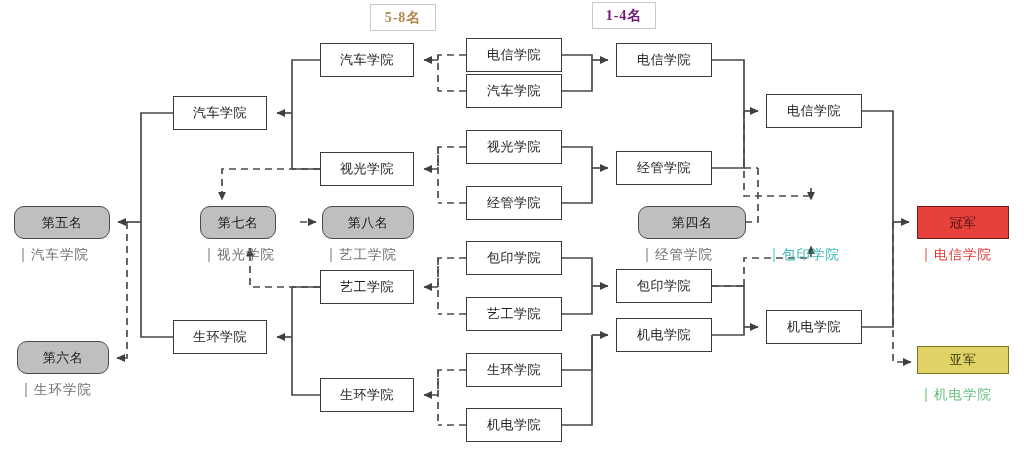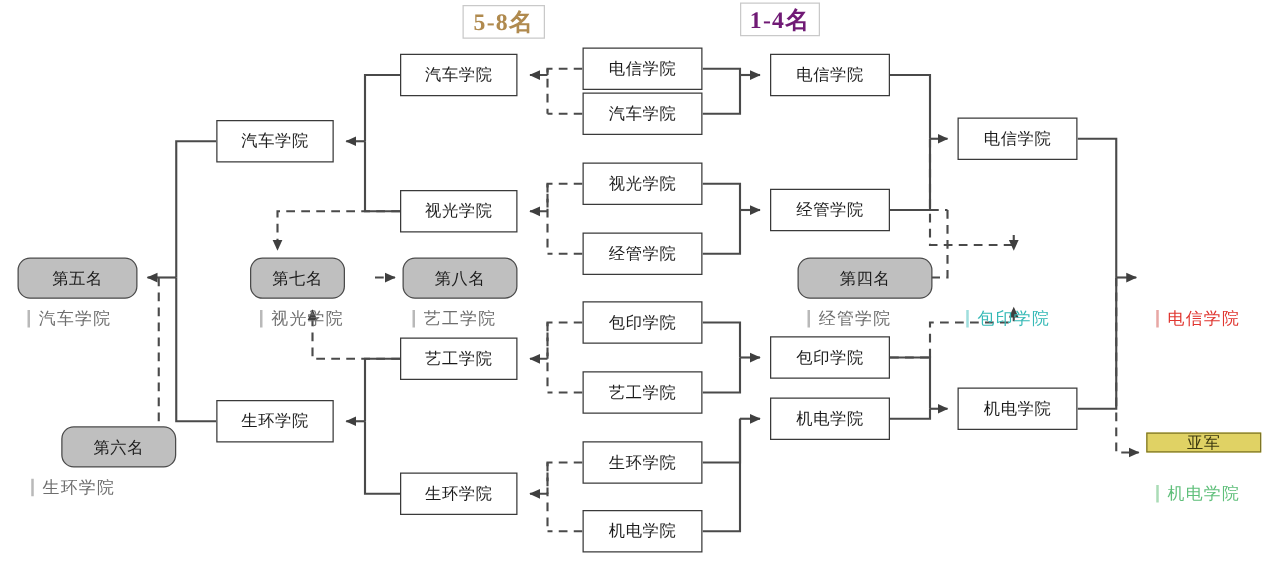--- a/index.html
+++ b/index.html
@@ -15,21 +15,21 @@
   .node.cyan{background:#8fe0de;border-color:#2f6f6e;color:#17403f;}
   .sub{position:absolute;font-size:13.5px;white-space:nowrap;
        font-family:"Liberation Serif","DejaVu Serif",serif;letter-spacing:1px;
        padding-left:7px;border-left:2px solid #b9b9b9;line-height:1;}
   .sub.gray{color:#6e6e6e;}
   .sub.red{color:#e0352f;border-left-color:#e8a7a4;}
   .sub.green{color:#5fbf7a;border-left-color:#aadcb6;}
   .sub.cyan{color:#35b9b6;border-left-color:#9fdedd;}
   .tag{position:absolute;box-sizing:border-box;border:1.4px solid #c9c9c9;
        background:#fff;display:flex;align-items:center;justify-content:center;
-       font-size:19px;font-weight:bold;letter-spacing:1px;
+       font-size:14px;font-weight:bold;letter-spacing:1px;
        font-family:"Liberation Serif","DejaVu Serif",serif;}
   .tag.brown{color:#b08a4e;}
   .tag.teal{color:#701a75;}
 </style>
 </head>
 <body>
 
 <div id="stage">
 
   <svg id="wires" viewBox="0 0 1024 458" xmlns="http://www.w3.org/2000/svg">
@@ -144,32 +144,33 @@
   <div class="node" style="left:320px;top:152px;width:94px;height:34px;">视光学院</div>
   <div class="node" style="left:320px;top:270px;width:94px;height:34px;">艺工学院</div>
   <div class="node" style="left:320px;top:378px;width:94px;height:34px;">生环学院</div>
 
   <div class="node" style="left:173px;top:96px;width:94px;height:34px;">汽车学院</div>
   <div class="node" style="left:173px;top:320px;width:94px;height:34px;">生环学院</div>
 
   <div class="node gray" style="left:14px;top:206px;width:96px;height:33px;">第五名</div>
   <div class="sub gray" style="left:22px;top:248px;">汽车学院</div>
 
-  <div class="node gray" style="left:17px;top:341px;width:92px;height:33px;margin-left:32px;">第六名</div>
+  <div class="node gray" style="left:17px;top:341px;width:92px;height:33px;">第六名</div>
   <div class="sub gray" style="left:25px;top:383px;">生环学院</div>
 
   <div class="node gray" style="left:200px;top:206px;width:76px;height:33px;">第七名</div>
   <div class="sub gray" style="left:208px;top:248px;">视光学院</div>
 
   <div class="node gray" style="left:322px;top:206px;width:92px;height:33px;">第八名</div>
   <div class="sub gray" style="left:330px;top:248px;">艺工学院</div>
 
   <div class="node gray" style="left:638px;top:206px;width:108px;height:33px;">第四名</div>
   <div class="sub gray" style="left:646px;top:248px;">经管学院</div>
 
   <div class="sub cyan" style="left:773px;top:248px;">包印学院</div>
 
+  <div class="node red" style="left:917px;top:206px;width:92px;height:33px;">冠军</div>
   <div class="sub red" style="left:925px;top:248px;">电信学院</div>
 
-  <div class="node gold" style="left:917px;top:346px;width:92px;height:16px;">亚军</div>
+  <div class="node gold" style="left:917px;top:346px;width:92px;height:28px;">亚军</div>
   <div class="sub green" style="left:925px;top:388px;">机电学院</div>
 
 </div>
 
 </body></html>

